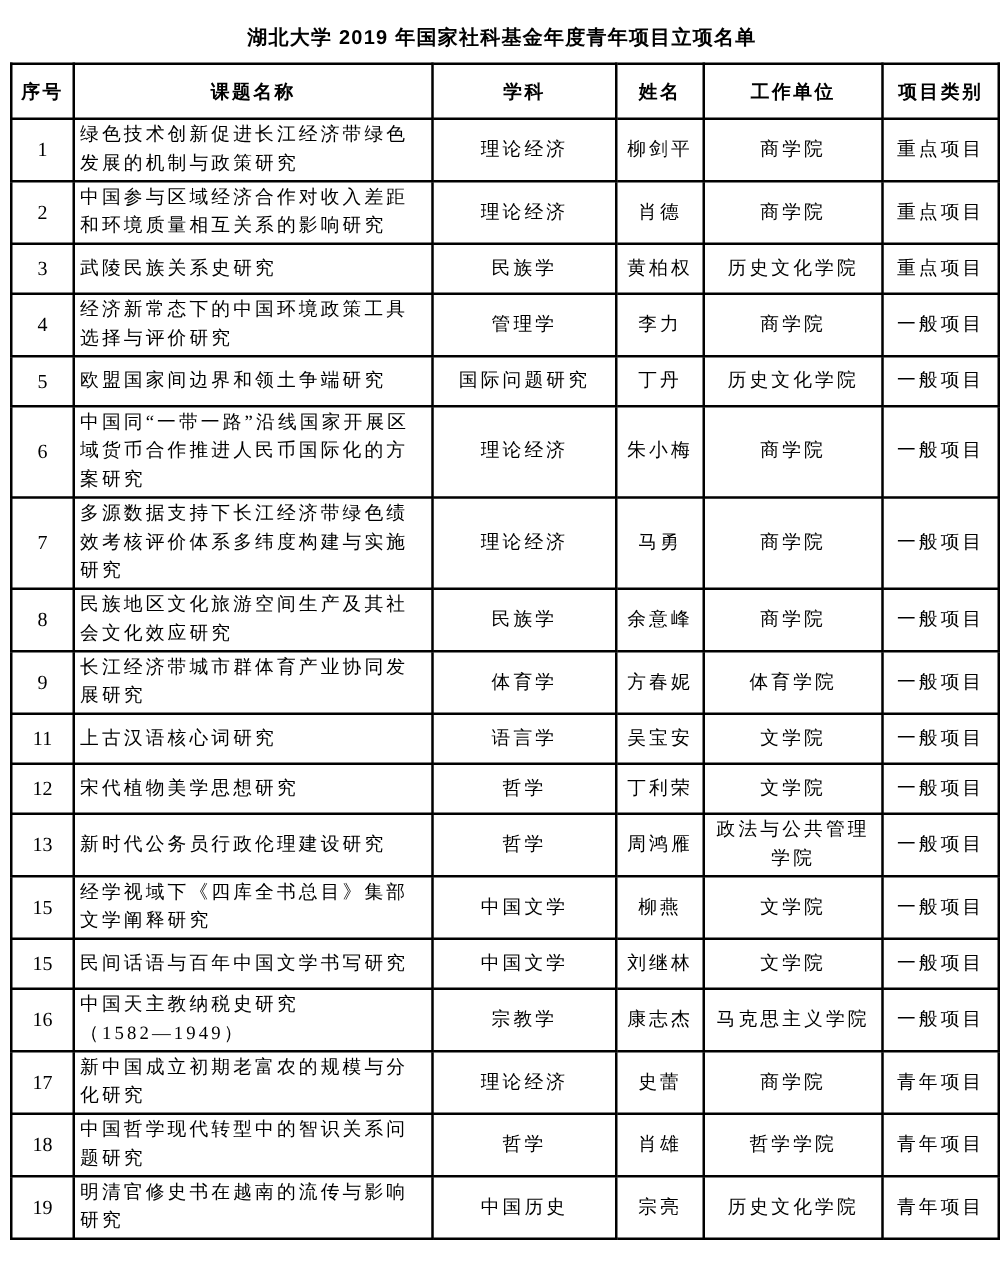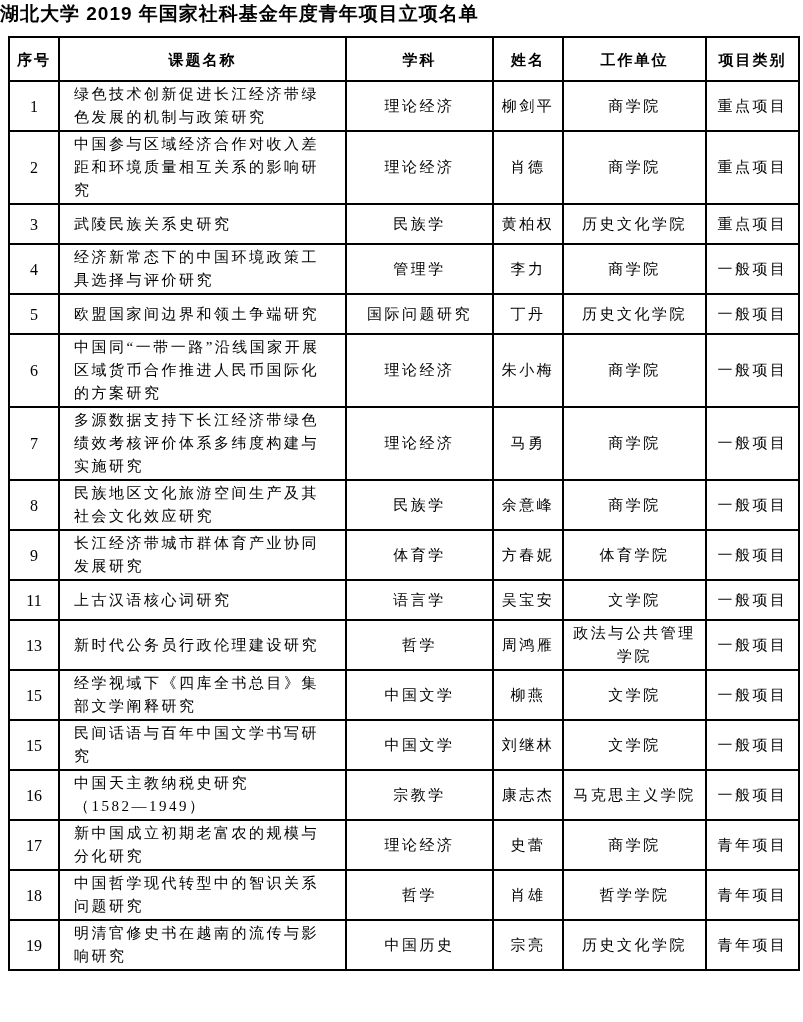--- a/index.html
+++ b/index.html
@@ -6,23 +6,23 @@
   html, body {
     margin: 0; padding: 0;
     width: 803px; height: 1022px;
     background: #ffffff;
     overflow: hidden;
     font-family: "Liberation Serif", "DejaVu Serif", serif;
     color: #000000;
   }
   .page { width: 803px; height: 1022px; }
   .title {
-    margin: 1px 0 9px 0;
-    text-align: left;
-    font-size: 19px;
+    margin: 20px 0 9px 0;
+    text-align: center;
+    font-size: 16px;
     font-weight: bold;
     letter-spacing: 1px;
     font-family: "Liberation Sans", "DejaVu Sans", sans-serif;
   }
   table.grid {
     border-collapse: collapse;
     table-layout: fixed;
     width: 790px;
     margin-left: 8px;
   }
@@ -38,21 +38,21 @@
   }
   .grid th {
     height: 44px;
     font-weight: bold;
     font-family: Liberation Sans, sans-serif;
     letter-spacing: 2px;
   }
   .grid td { height: 40px; }
   .grid td.topic {
     text-align: left;
-    padding: 1px 14px;
+    padding: 1px 4px;
     white-space: pre-line;
   }
   .grid td.num {
     letter-spacing: 0;
     font-size: 16px;
   }
 </style>
 </head>
 <body>
 
@@ -153,20 +153,28 @@
         </tr>
         <tr>
           <td class="num">11</td>
           <td class="topic">上古汉语核心词研究</td>
           <td>语言学</td>
           <td>吴宝安</td>
           <td>文学院</td>
           <td>一般项目</td>
         </tr>
         <tr>
+          <td class="num">12</td>
+          <td class="topic">宋代植物美学思想研究</td>
+          <td>哲学</td>
+          <td>丁利荣</td>
+          <td>文学院</td>
+          <td>一般项目</td>
+        </tr>
+        <tr>
           <td class="num">13</td>
           <td class="topic">新时代公务员行政伦理建设研究</td>
           <td>哲学</td>
           <td>周鸿雁</td>
           <td>政法与公共管理学院</td>
           <td>一般项目</td>
         </tr>
         <tr>
           <td class="num">15</td>
           <td class="topic">经学视域下《四库全书总目》集部文学阐释研究</td>

